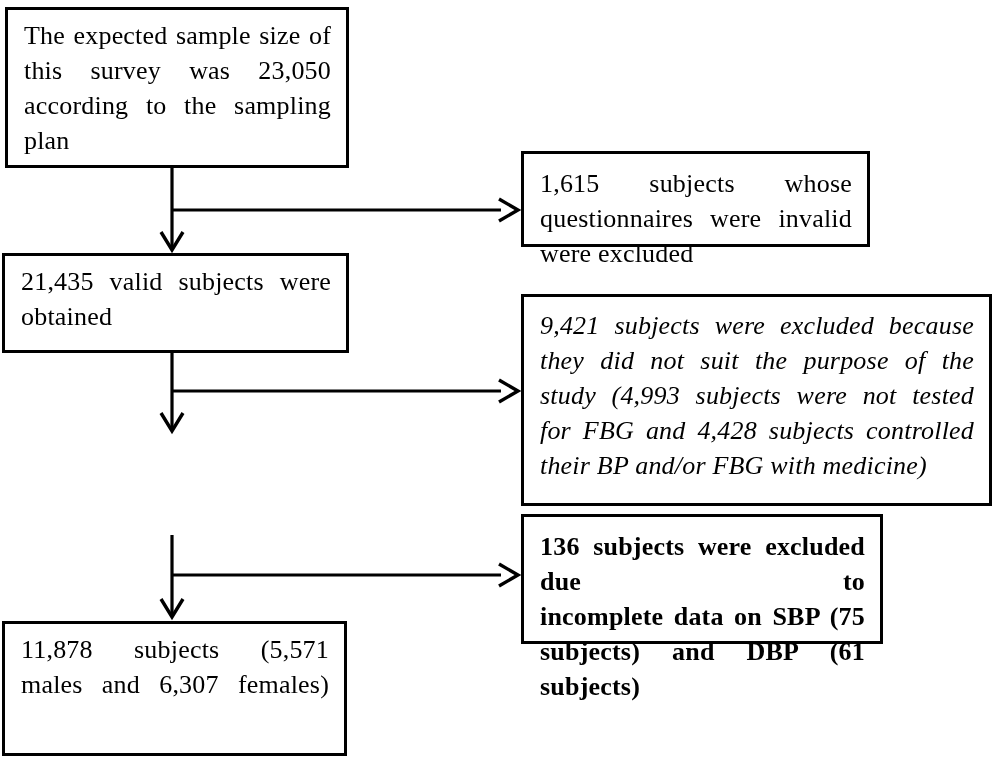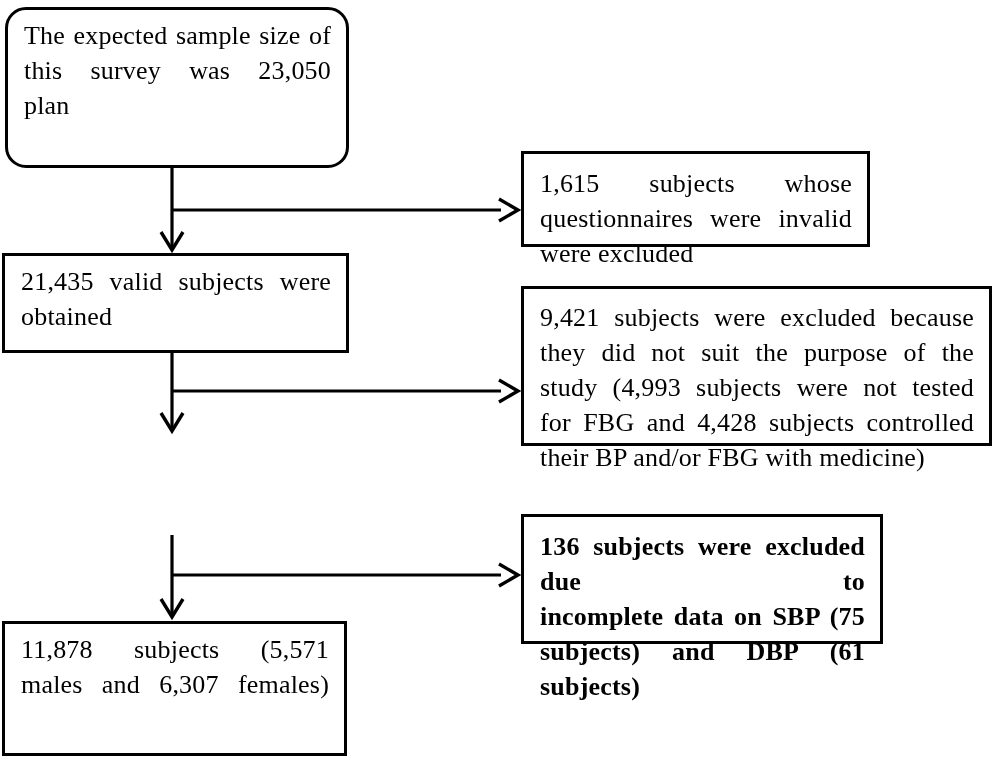--- a/index.html
+++ b/index.html
@@ -42,27 +42,27 @@
   .jline {
     text-align: justify;
     text-align-last: justify;
     white-space: normal;
   }
   .jline.last {
     text-align: justify;
     text-align-last: left;
   }
   
-  .b-l1 { left: 5px;   top: 7px;   width: 344px; height: 161px; border-radius: 21px; }
+  .b-l1 { left: 5px;   top: 7px;   width: 344px; height: 161px; }
   .b-l2 { left: 2px;   top: 253px; width: 347px; height: 100px; }
   .b-l3 { left: 2px;   top: 435px; width: 345px; height: 102px; }
   .b-l4 { left: 2px;   top: 621px; width: 345px; height: 135px; }
   
   .b-r1 { left: 521px; top: 151px; width: 349px; height: 96px; padding-top: 12px; }
-  .b-r2 { left: 521px; top: 286px; width: 471px; height: 160px; padding-top: 11px; }
+  .b-r2 { left: 521px; top: 294px; width: 471px; height: 212px; padding-top: 11px; font-style: italic; }
   .b-r3 { left: 521px; top: 514px; width: 362px; height: 130px; padding-top: 12px; font-weight: bold; }
 </style>
 </head>
 <body>
 
 <div class="canvas">
 
   <svg class="connectors" viewBox="0 0 1000 764" xmlns="http://www.w3.org/2000/svg">
 
     <path class="line" d="M172 166 L172 249"></path>
@@ -77,20 +77,21 @@
 
     <path class="line" d="M172 535 L172 616"></path>
     <path class="head" d="M161 599 L172 617 L183 599"></path>
     <path class="line" d="M172 575 L501 575"></path>
     <path class="head" d="M499 564 L518 575 L499 586"></path>
   </svg>
 
   <div class="box b-l1">
       <div class="jline">The expected sample size of</div>
       <div class="jline">this survey was 23,050</div>
+      <div class="jline">according to the sampling</div>
       <div class="jline last">plan</div>
     </div>
 
   <div class="box b-l2">
       <div class="jline">21,435 valid subjects were</div>
       <div class="jline last">obtained</div>
     </div>
 
 
   <div class="box b-l4">

